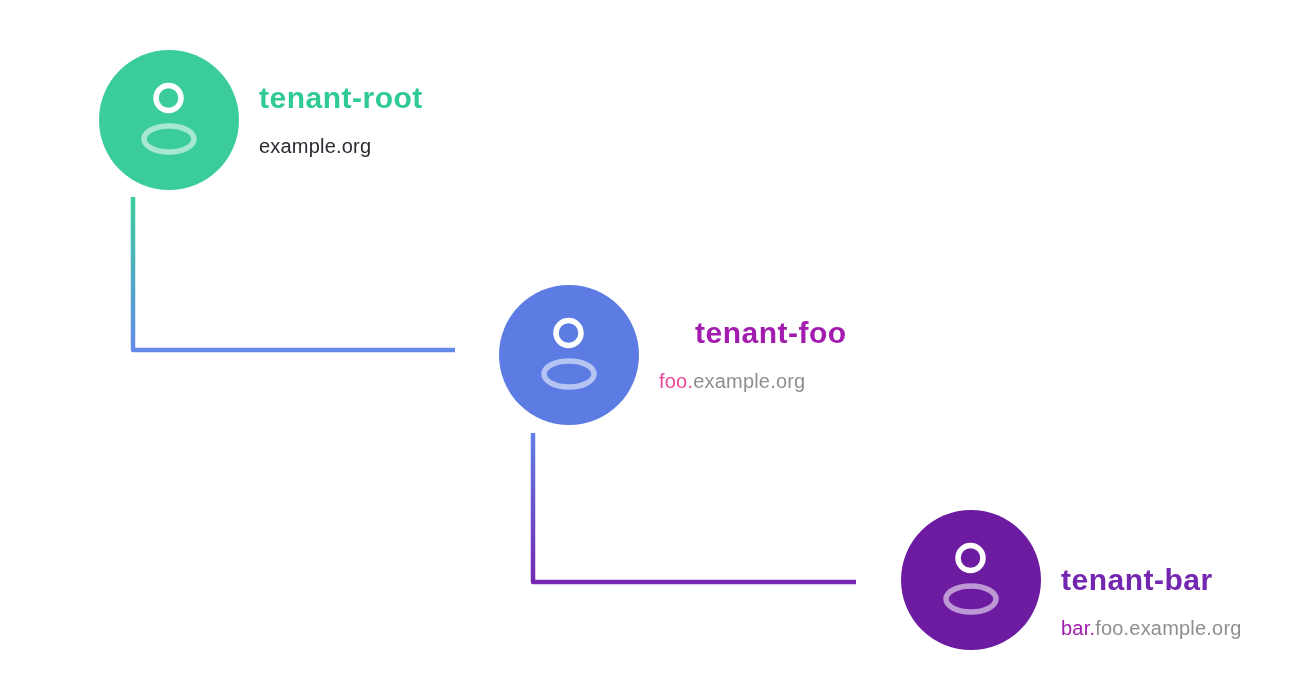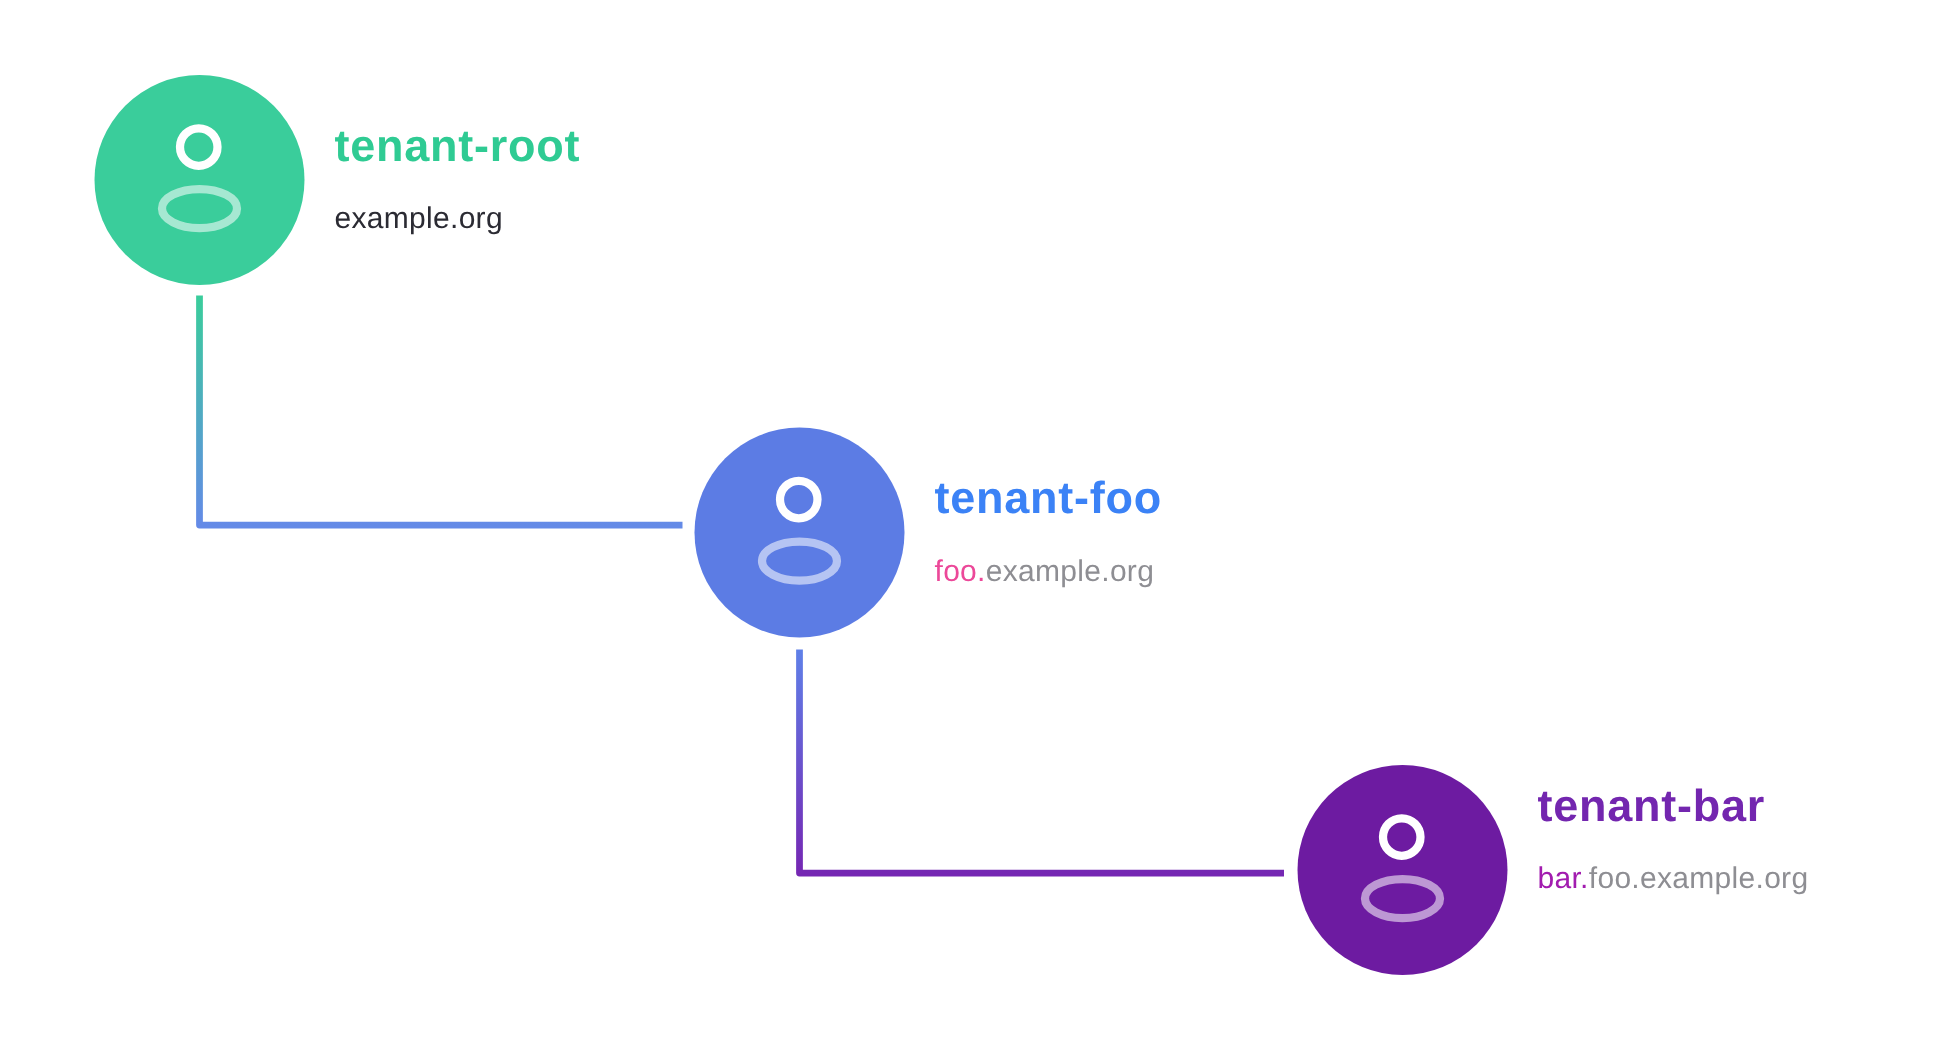--- a/index.html
+++ b/index.html
@@ -6,20 +6,21 @@
   html, body { width: 1300px; height: 700px; }
   body {
     font-family: "Liberation Sans", "DejaVu Sans", sans-serif;
     overflow: hidden;
   }
   .canvas {
     position: relative;
     width: 1300px;
     height: 492px;
     background: #ffffff;
+    padding-left: 36px;
   }
   .connector-svg {
     position: absolute;
     left: 0; top: 0;
     width: 1300px;
     height: 700px;
     display: block;
   }
   .node { position: absolute; }
   .avatar {
@@ -28,21 +29,21 @@
     height: 140px;
     border-radius: 50%;
   }
   .avatar svg { display: block; width: 140px; height: 140px; }
   .node-1 .avatar { left: 63px;  top: 50px; }
   .node-2 .avatar { left: 463px; top: 285px; }
   .node-3 .avatar { left: 865px; top: 510px; }
   .node-text { position: absolute; white-space: nowrap; }
   .node-1 .node-text { left: 223px;  top: 82px; }
   .node-2 .node-text { left: 623px;  top: 317px; }
-  .node-3 .node-text { left: 1025px; top: 522px; }
+  .node-3 .node-text { left: 1025px; top: 564px; }
   .node-title {
     font-size: 30px;
     font-weight: 700;
     letter-spacing: 0.5px;
     line-height: 32px;
   }
   .node-domain {
     margin-top: 20px;
     font-size: 20px;
     font-weight: 400;
@@ -86,21 +87,21 @@
   </div>
 
   <div class="node node-2">
     <div class="avatar" style="background: rgb(92, 124, 228);">
       <svg viewBox="0 0 140 140" aria-hidden="true">
         <circle cx="69.5" cy="48" r="12.5" fill="none" stroke="#ffffff" stroke-width="5.5"></circle>
         <ellipse cx="70" cy="89" rx="25" ry="13" fill="none" stroke="rgba(255,255,255,0.55)" stroke-width="5.5"></ellipse>
       </svg>
     </div>
     <div class="node-text">
-      <div class="node-title" style="color: #3b82f6;">tenant-foo</div>
+      <div class="node-title" style="color: #a21caf; margin-left: 36px;">tenant-foo</div>
       <div class="node-domain">
         <span style="color: #ec4899;">foo.</span><span style="color: rgb(142, 142, 147);">example.org</span>
       </div>
     </div>
   </div>
 
   <div class="node node-3">
     <div class="avatar" style="background: rgb(109, 27, 161);">
       <svg viewBox="0 0 140 140" aria-hidden="true">
         <circle cx="69.5" cy="48" r="12.5" fill="none" stroke="#ffffff" stroke-width="5.5"></circle>

